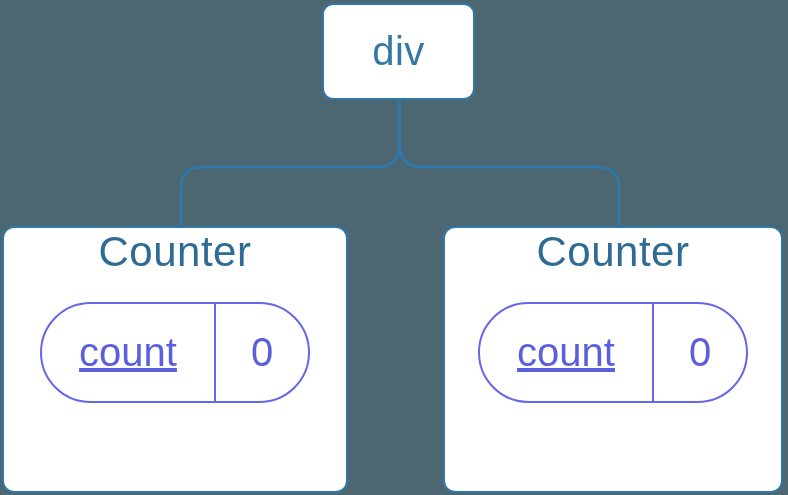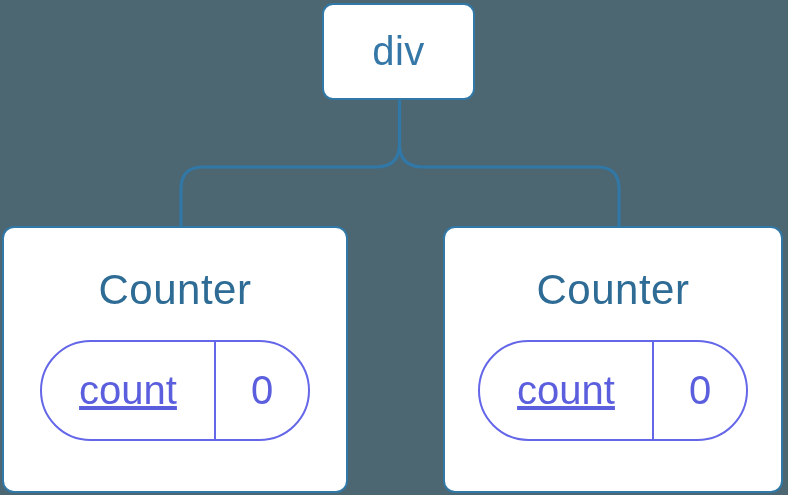--- a/index.html
+++ b/index.html
@@ -61,21 +61,20 @@
     border: 2.5px solid var(--tree-line, #3178a7);
     border-radius: 12px;
     display: flex;
     flex-direction: column;
     align-items: center;
     z-index: 2;
   }
   .card.left  { left: 2px;   width: 346px; }
   .card.right { left: 443px; width: 340px; }
   .card-title {
-    margin-top: 38px;
     font-size: 42px;
     font-weight: 500;
     line-height: 1.15;
     color: var(--component-text, #2e6c95);
     letter-spacing: 0.5px;
   }
   
   .state-pill {
     margin-top: 26px;
     width: 270px;

